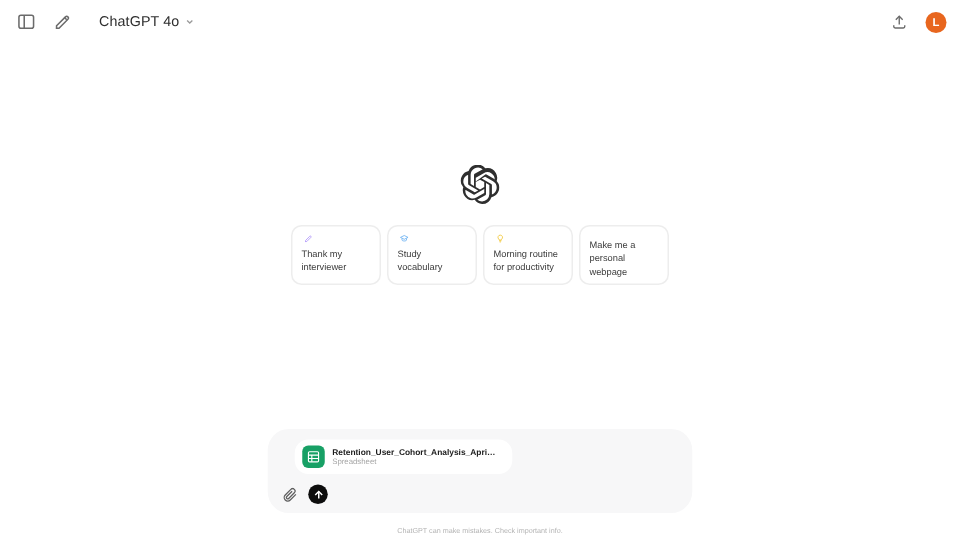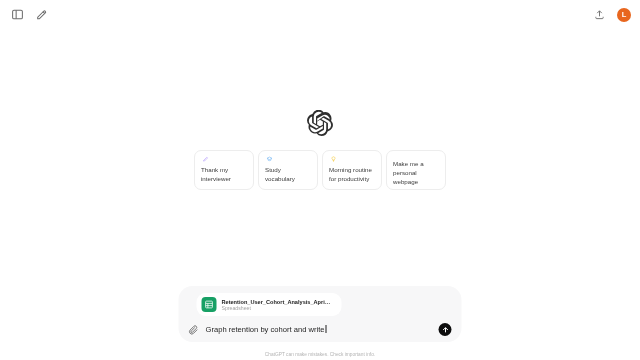--- a/index.html
+++ b/index.html
@@ -117,20 +117,26 @@
           <rect x="3" y="4" width="18" height="16" rx="2.5"></rect>
             <line x1="9.5" y1="4" x2="9.5" y2="20"></line>
         </svg>
       </div>
       <div class="icon-btn">
         <svg width="13" height="13" viewBox="0 0 24 24" fill="none" stroke="#6b6b6b" stroke-width="1.9">
           <path d="M4 20h4l11-11a2.1 2.1 0 0 0-3-3L5 17v3z"></path>
             <path d="M14.5 6.5l3 3"></path>
         </svg>
       </div>
+      <div class="model-sel">
+        <span class="model-name">ChatGPT 4o</span>
+        <svg class="chev" viewBox="0 0 24 24" fill="none" stroke="#9b9b9b" stroke-width="3">
+          <polyline points="6 9 12 15 18 9"></polyline>
+        </svg>
+      </div>
     </div>
     <div class="hdr-right">
       <div class="icon-btn">
         <svg width="11" height="11" viewBox="0 0 24 24" fill="none" stroke="#6b6b6b" stroke-width="2">
           <path d="M12 16V4"></path>
             <polyline points="7 9 12 4 17 9"></polyline>
             <path d="M4 17v2a2 2 0 0 0 2 2h12a2 2 0 0 0 2-2v-2"></path>
         </svg>
       </div>
       <div class="avatar">L</div>
@@ -193,21 +199,20 @@
       <div class="file-meta">
         <span class="file-name">Retention_User_Cohort_Analysis_April_...</span>
         <span class="file-type">Spreadsheet</span>
       </div>
     </div>
 
     <div class="input-row">
       <svg class="clip" viewBox="0 0 24 24" fill="none" stroke="#5e5e5e" stroke-width="2">
         <path d="M21 11l-9 9a5.5 5.5 0 0 1-8-8l9-9a3.8 3.8 0 0 1 5.5 5.5l-9 9a2 2 0 0 1-3-3l8.5-8.5"></path>
       </svg>
-      <div class="input-text"><span>Graph retention by cohort and write</span><span class="caret"></span></div>
       <div class="send-btn">
         <svg width="8" height="8" viewBox="0 0 24 24" fill="none" stroke="#ffffff" stroke-width="3">
           <line x1="12" y1="19" x2="12" y2="5"></line>
             <polyline points="5 12 12 5 19 12"></polyline>
         </svg>
       </div>
     </div>
   </div>
 
   <div class="footnote">ChatGPT can make mistakes. Check important info.</div>

